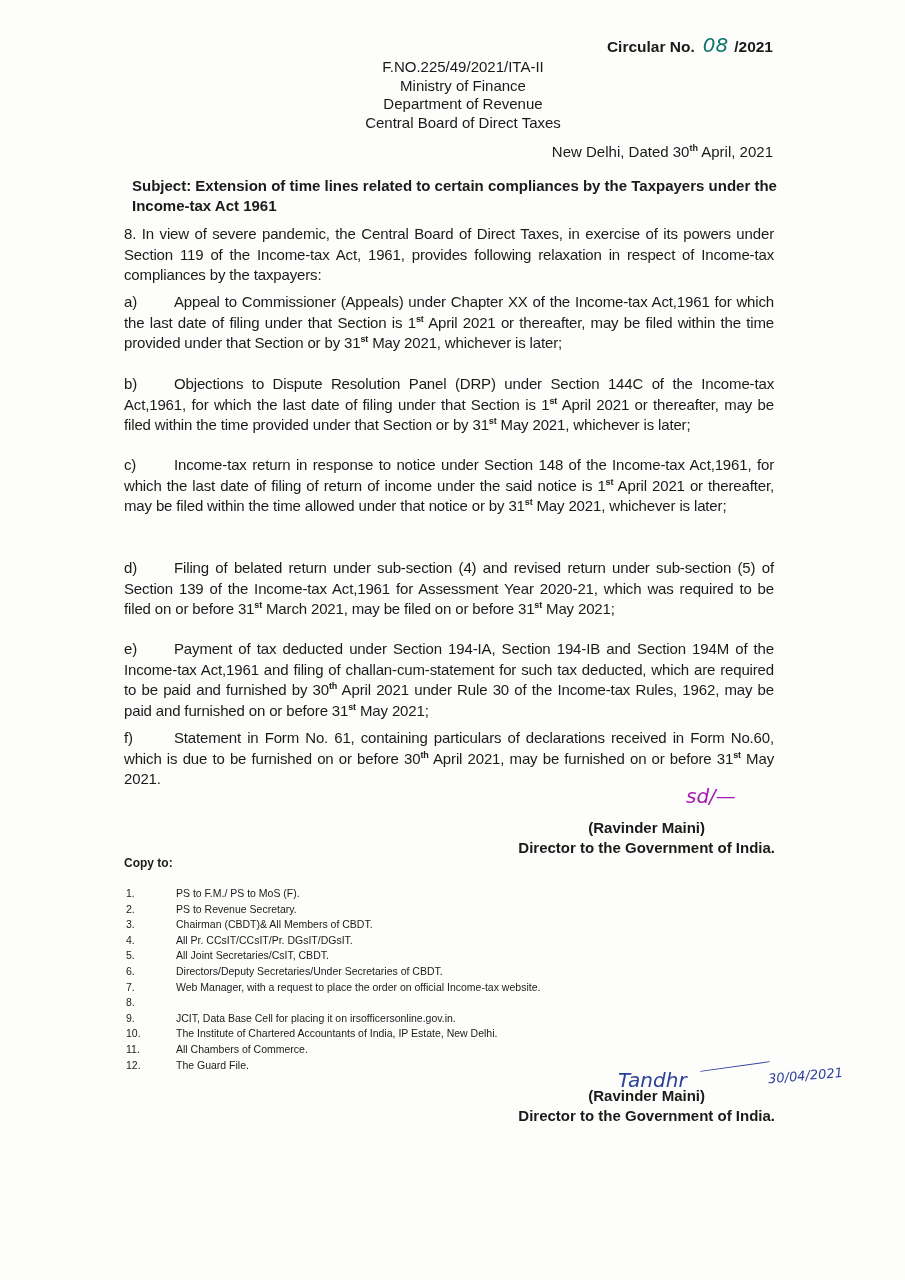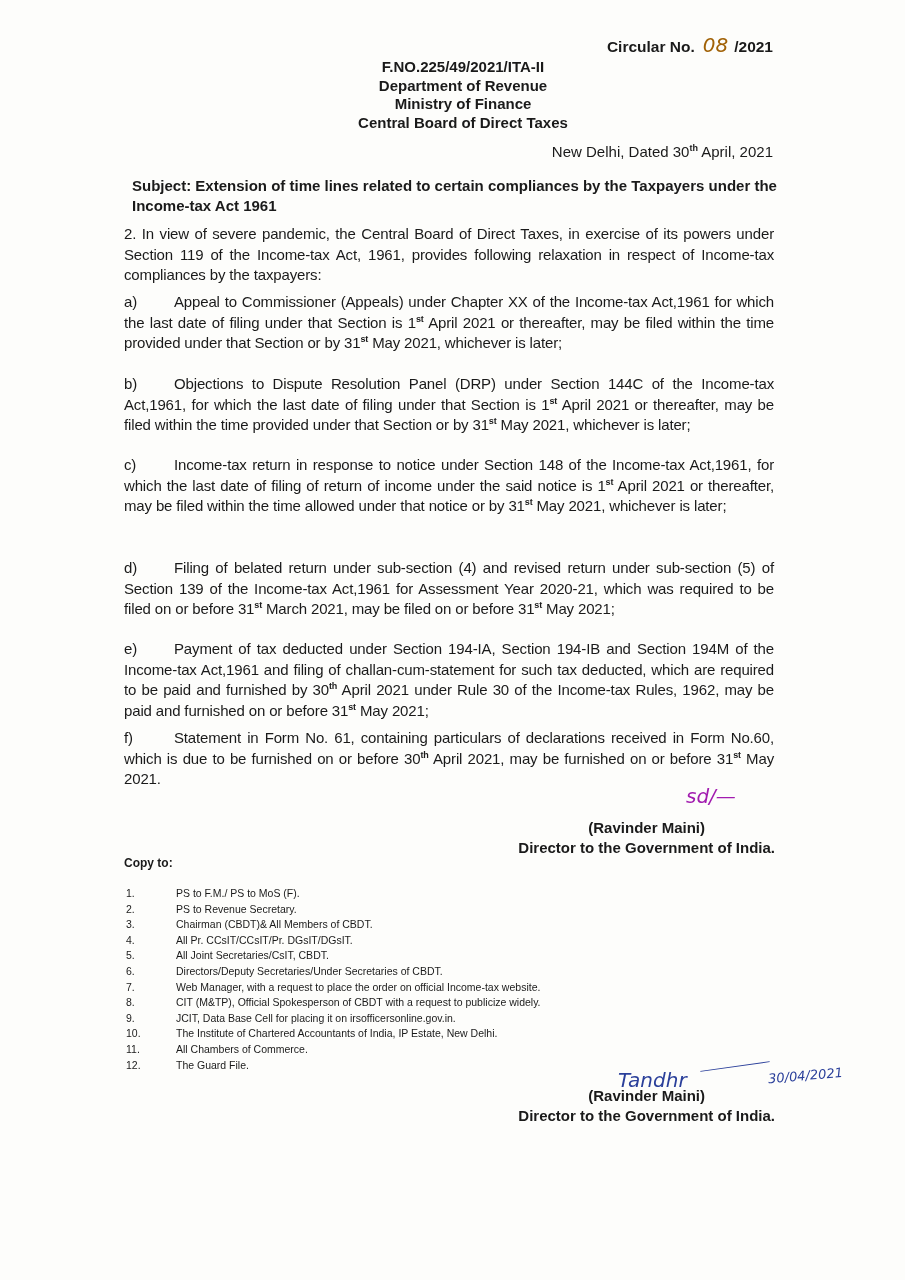--- a/index.html
+++ b/index.html
@@ -2,22 +2,22 @@
 <html><head>
 <meta charset="utf-8">
 <style>
   html, body { margin: 0; padding: 0; }
   body {
     width: 905px; height: 1280px; background: #fdfdfb; position: relative; overflow: hidden;
     font-family: "Liberation Sans", sans-serif; color: #1a1a1a;
   }
   .abs { position: absolute; }
   .circular { top: 33px; right: 132px; font-size: 15.5px; font-weight: bold; }
-  .circular .hand { font-family: "DejaVu Sans", sans-serif; font-style: italic; font-weight: normal; color: #a16207; font-size: 20px; margin: 0 6px 0 8px; }
-  .header-block { top: 58px; left: 318px; width: 290px; text-align: center; font-size: 15px; font-weight: bold; line-height: 18.5px; }
+  .circular .hand { font-family: "DejaVu Sans", sans-serif; font-style: italic; font-weight: normal; color: #0f766e; font-size: 20px; margin: 0 6px 0 8px; }
+  .header-block { top: 58px; left: 318px; width: 290px; text-align: center; font-size: 15px; font-weight: normal; line-height: 18.5px; }
   .dated { top: 143px; right: 132px; font-size: 15px; }
   .subject { top: 176px; left: 132px; width: 650px; font-size: 15px; font-weight: bold; line-height: 20px; }
   .para { left: 124px; width: 650px; font-size: 15px; line-height: 20.5px; text-align: justify; letter-spacing: -0.15px; }
   .para .lbl { display: inline-block; width: 50px; }
   sup { font-size: 9px; line-height: 0; vertical-align: super; font-weight: bold; }
   .sig-mark { top: 784px; left: 686px; font-family: "DejaVu Sans", sans-serif; font-style: italic; color: #a21caf; font-size: 20px; }
   .signatory { right: 130px; text-align: center; font-size: 15px; font-weight: bold; line-height: 20px; }
   .copy-title { top: 856px; left: 124px; font-size: 12px; font-weight: bold; }
   .copy-list { top: 886px; left: 126px; font-size: 10.5px; line-height: 15.6px; margin: 0; padding: 0; list-style: none; }
   .copy-list li { display: flex; }
@@ -28,32 +28,32 @@
 </style>
 </head>
 <body>
 
 <div class="abs circular">
   <span>Circular No.</span><span class="hand">08</span><span>/2021</span>
 </div>
 
 <div class="abs header-block">
   <div>F.NO.225/49/2021/ITA-II</div>
+  <div>Ministry of Finance</div>
   <div>Department of Revenue</div>
-  <div>Ministry of Finance</div>
   <div>Central Board of Direct Taxes</div>
 </div>
 
 <div class="abs dated">
   <span>New Delhi, Dated 30</span><sup>th</sup><span> April, 2021</span>
 </div>
 
 <div class="abs subject">Subject: Extension of time lines related to certain compliances by the Taxpayers under the Income-tax Act 1961</div>
 
-<div class="abs para" style="top:224px;">2.  In view of severe pandemic, the Central Board of Direct Taxes, in exercise of its powers under Section 119 of the Income-tax Act, 1961, provides following relaxation in respect of Income-tax compliances by the taxpayers:</div>
+<div class="abs para" style="top:224px;">8.  In view of severe pandemic, the Central Board of Direct Taxes, in exercise of its powers under Section 119 of the Income-tax Act, 1961, provides following relaxation in respect of Income-tax compliances by the taxpayers:</div>
 
 <div class="abs para clause" style="top:292px;"><span class="lbl">a)</span><span>Appeal to Commissioner (Appeals) under Chapter XX of the Income-tax Act,1961 for which the last date of filing under that Section is 1</span><sup>st</sup><span> April 2021 or thereafter, may be filed within the time provided under that Section or by 31</span><sup>st</sup><span> May 2021, whichever is later;</span></div>
 <div class="abs para clause" style="top:374px;"><span class="lbl">b)</span><span>Objections to Dispute Resolution Panel (DRP) under Section 144C of the Income-tax Act,1961, for which the last date of filing under that Section is 1</span><sup>st</sup><span> April 2021 or thereafter, may be filed within the time provided under that Section or by 31</span><sup>st</sup><span> May 2021, whichever is later;</span></div>
 <div class="abs para clause" style="top:455px;"><span class="lbl">c)</span><span>Income-tax return in response to notice under Section 148 of the Income-tax Act,1961, for which the last date of filing of return of income under the said notice is 1</span><sup>st</sup><span> April 2021 or thereafter, may be filed within the time allowed under that notice or by 31</span><sup>st</sup><span> May 2021, whichever is later;</span></div>
 <div class="abs para clause" style="top:558px;"><span class="lbl">d)</span><span>Filing of belated return under sub-section (4) and revised return under sub-section (5) of Section 139 of the Income-tax Act,1961 for Assessment Year 2020-21, which was required to be filed on or before 31</span><sup>st</sup><span> March 2021, may be filed on or before 31</span><sup>st</sup><span> May 2021;</span></div>
 <div class="abs para clause" style="top:639px;"><span class="lbl">e)</span><span>Payment of tax deducted under Section 194-IA, Section 194-IB and Section 194M of the Income-tax Act,1961 and filing of challan-cum-statement for such tax deducted, which are required to be paid and furnished by 30</span><sup>th</sup><span> April 2021 under Rule 30 of the Income-tax Rules, 1962, may be paid and furnished on or before 31</span><sup>st</sup><span> May 2021;</span></div>
 <div class="abs para clause" style="top:728px;"><span class="lbl">f)</span><span>Statement in Form No. 61, containing particulars of declarations received in Form No.60, which is due to be furnished on or before 30</span><sup>th</sup><span> April 2021, may be furnished on or before 31</span><sup>st</sup><span> May 2021.</span></div>
 
 <div class="abs sig-mark">sd/—</div>
 
@@ -87,21 +87,20 @@
     <li>
       <span class="num">6.</span>
       <span>Directors/Deputy Secretaries/Under Secretaries of CBDT.</span>
     </li>
     <li>
       <span class="num">7.</span>
       <span>Web Manager, with a request to place the order on official Income-tax website.</span>
     </li>
     <li>
       <span class="num">8.</span>
-      <span>CIT (M&amp;TP), Official Spokesperson of CBDT with a request to publicize widely.</span>
     </li>
     <li>
       <span class="num">9.</span>
       <span>JCIT, Data Base Cell for placing it on irsofficersonline.gov.in.</span>
     </li>
     <li>
       <span class="num">10.</span>
       <span>The Institute of Chartered Accountants of India, IP Estate, New Delhi.</span>
     </li>
     <li>

